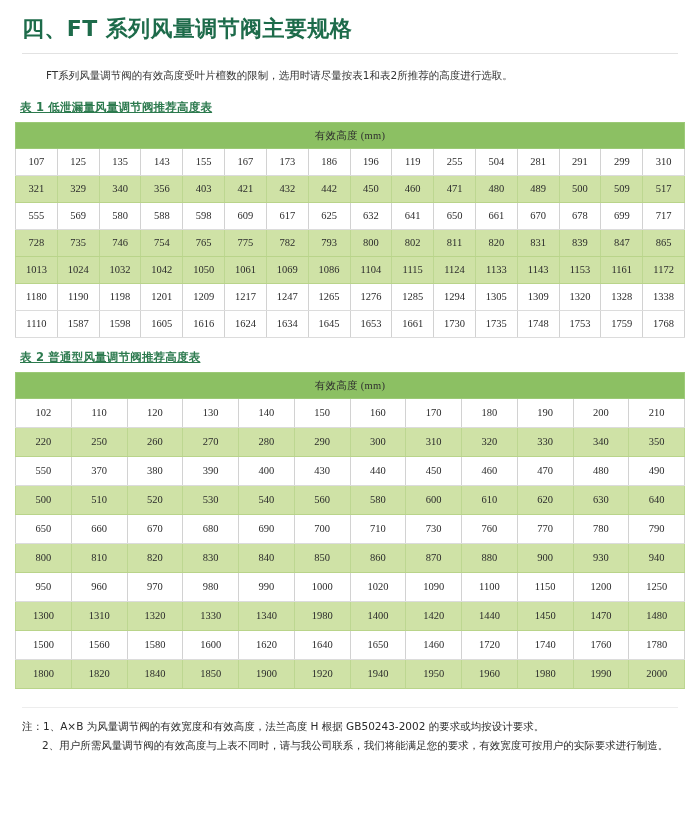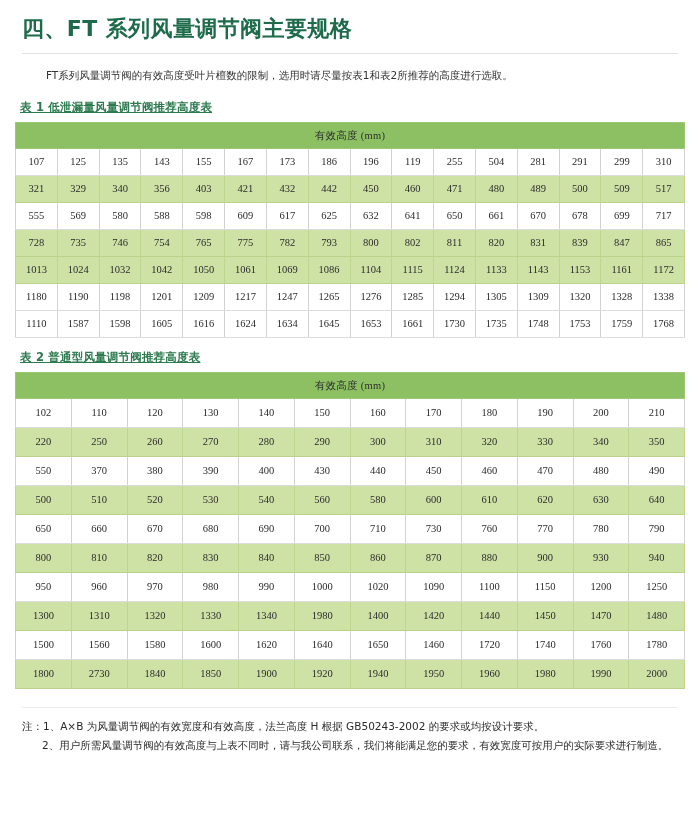--- a/index.html
+++ b/index.html
@@ -411,21 +411,21 @@
             <td>1640</td>
             <td>1650</td>
             <td>1460</td>
             <td>1720</td>
             <td>1740</td>
             <td>1760</td>
             <td>1780</td>
           </tr>
           <tr class="row-even">
             <td>1800</td>
-            <td>2730</td>
+            <td>1820</td>
             <td>1840</td>
             <td>1850</td>
             <td>1900</td>
             <td>1920</td>
             <td>1940</td>
             <td>1950</td>
             <td>1960</td>
             <td>1980</td>
             <td>1990</td>
             <td>2000</td>

